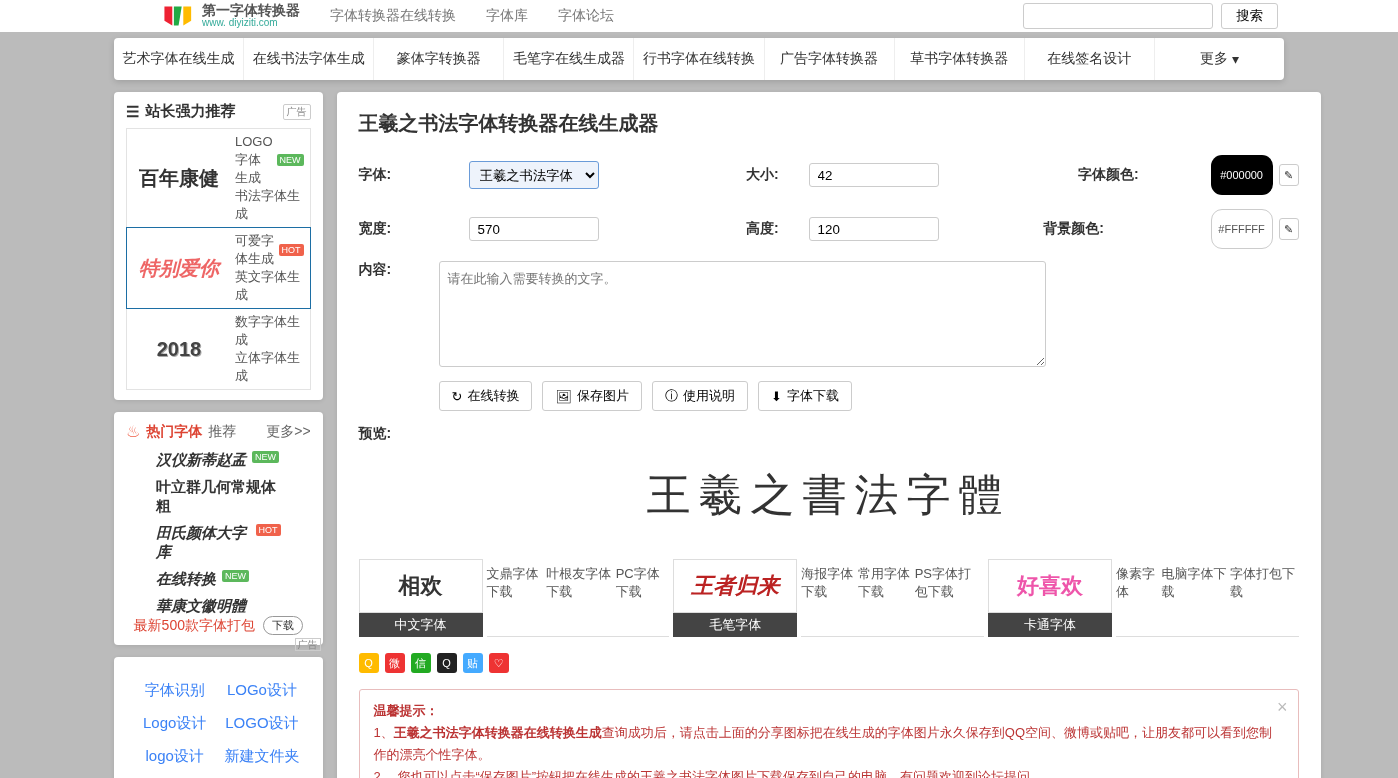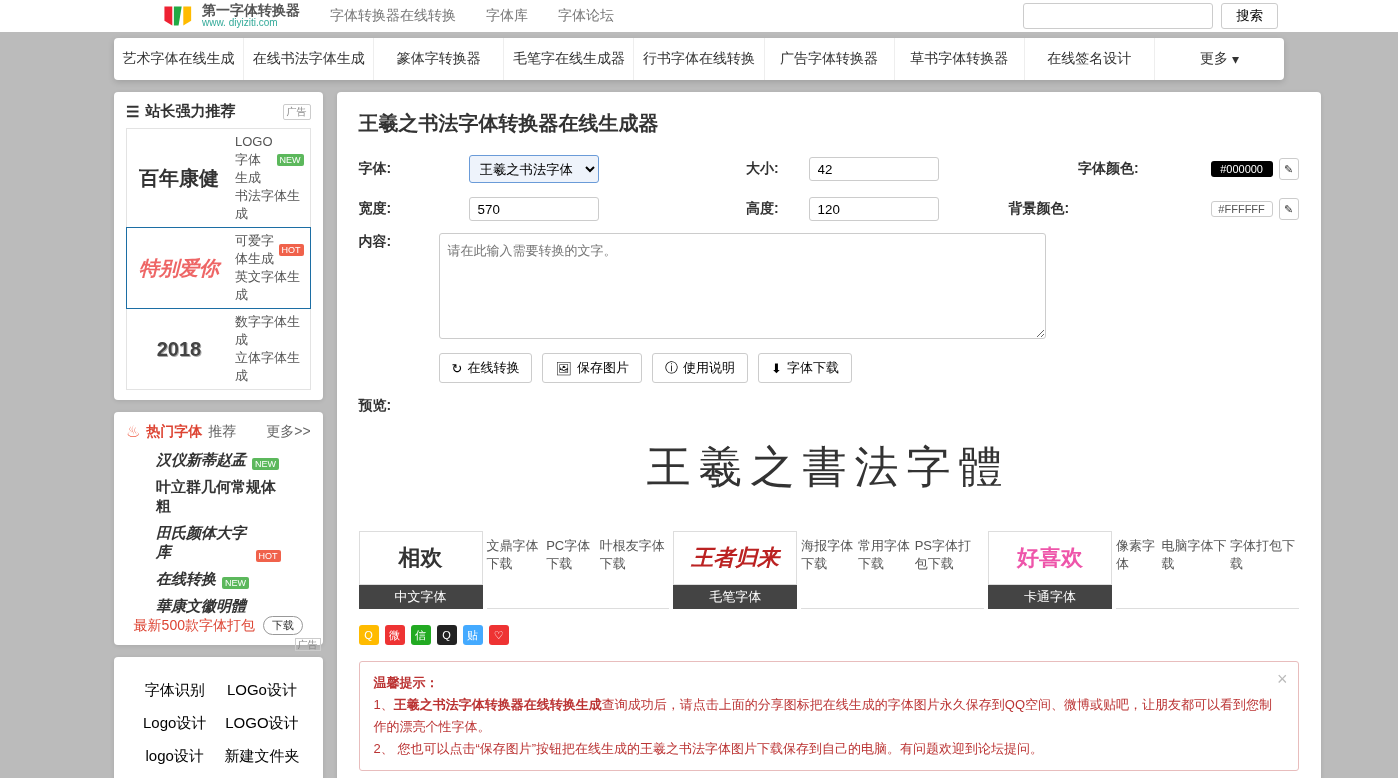--- a/index.html
+++ b/index.html
@@ -33,37 +33,37 @@
   .rec-thumb{width:92px;height:38px;display:flex;align-items:center;justify-content:center;font-size:20px;font-weight:900;overflow:hidden}
   .rec-lines{flex:1;font-size:13px;color:#555;line-height:18px}
   .rec-lines .line{display:flex;align-items:center;gap:4px}
   .badge{font-size:9px;color:#fff;border-radius:2px;padding:0 3px;line-height:12px}
   .badge.new{background:#5cb85c}
   .badge.hot{background:#f0624b}
   .hot-hd{display:flex;align-items:center;justify-content:space-between;margin-bottom:10px;color:#666}
   .hot-hd .t{display:flex;align-items:center;gap:6px}
   .flame{color:#f0624b;font-size:16px}
   .hot-list{display:flex;flex-direction:column;gap:8px;padding:0 30px;position:relative}
-  .hot-item{display:flex;align-items:flex-end;gap:6px;font-size:15px}
+  .hot-item{display:flex;align-items:flex-start;gap:6px;font-size:15px}
   .hot-item .nm{font-family:"KaiTi","STKaiti",serif;font-style:italic;font-weight:700}
   .hot-item.thick{font-weight:900}
   .hot-bot{display:flex;align-items:center;justify-content:center;gap:8px;margin-top:0}
   .red-link{color:#d43}
   .dl-btn{font-size:11px;border:1px solid #999;border-radius:10px;padding:1px 8px;cursor:pointer;background:#fff}
   .hot-corner{position:absolute;right:2px;bottom:-6px;font-size:10px;color:#888;border:1px solid #ccc;padding:0 2px;line-height:11px}
   .link-grid{display:grid;grid-template-columns:1fr 1fr;gap:14px 6px;padding:14px 8px}
-  .link-grid a{color:#000000;text-align:center;cursor:pointer;font-size:15px}
+  .link-grid a{color:#3b82f6;text-align:center;cursor:pointer;font-size:15px}
   .pill{position:relative}
   h1.title{font-size:20px;font-weight:700;margin-bottom:18px}
   .form{display:grid;grid-template-columns:80px 180px 100px 170px 130px 130px;gap:14px 30px;align-items:center;margin-bottom:12px}
   .lbl{font-weight:700}
   .inp{height:24px;border:1px solid #ccc;border-radius:3px;padding:0 8px;width:130px}
   .sel{height:28px;border:1px solid #6a9bd8;border-radius:3px;background:#eef3fb;padding:0 6px;width:130px}
   .color-box{display:flex;align-items:center;gap:6px;justify-content:flex-end}
-  .color-chip{width:62px;height:16px;border-radius:3px;font-size:11px;display:flex;align-items:center;justify-content:center}
+  .color-chip{width:62px;height:40px;border-radius:11px;font-size:11px;display:flex;align-items:center;justify-content:center}
   .chip-black{background:#000;color:#fff}
   .chip-white{background:#fff;border:1px solid #ccc;color:#555}
   .edit-ico{width:20px;height:22px;border:1px solid #ccc;border-radius:3px;display:flex;align-items:center;justify-content:center;font-size:11px;cursor:pointer}
   .ta{width:607px;height:106px;border:1px solid #ccc;border-radius:3px;padding:8px;resize:both;font-size:13px}
   .btns{display:flex;gap:10px;margin:14px 0 14px 80px}
   .btn{border:1px solid #ccc;border-radius:3px;background:#fff;height:30px;padding:0 12px;display:flex;align-items:center;gap:5px;cursor:pointer;font-size:13px}
   .preview-lbl{font-weight:700;margin-bottom:6px}
   .preview{height:92px;display:flex;align-items:center;justify-content:center;margin-bottom:18px}
   .preview-txt{font-family:"STXingkai","KaiTi",serif;font-size:44px;letter-spacing:8px;font-weight:500}
   .cards{display:flex;gap:4px;margin-bottom:16px}
@@ -222,21 +222,21 @@
       <div class="lbl" style="text-align:right">字体颜色:</div>
       <div class="color-box">
           <span class="color-chip chip-black">#000000</span>
           <span class="edit-ico">✎</span>
         </div>
 
       <div class="lbl">宽度:</div>
       <input class="inp" value="570" style="">
       <div class="lbl" style="text-align:right">高度:</div>
       <input class="inp" value="120" style="">
-      <div class="lbl" style="text-align:left">背景颜色:</div>
+      <div class="lbl" style="text-align:center">背景颜色:</div>
       <div class="color-box">
           <span class="color-chip chip-white">#FFFFFF</span>
           <span class="edit-ico">✎</span>
         </div>
     </div>
 
     <div style="display:flex;gap:30px;align-items:flex-start">
       <div class="lbl" style="width:50px">内容:</div>
       <textarea class="ta" placeholder="请在此输入需要转换的文字。" style=""></textarea>
     </div>
@@ -266,22 +266,22 @@
     </div>
 
     <div class="cards">
       <div class="card-pair">
         <div class="card-col">
             <div class="card-img">相欢</div>
             <div class="card-cap">中文字体</div>
           </div>
         <div class="card-links">
             <a>文鼎字体下载</a>
+            <a>叶根友字体下载</a>
             <a>PC字体下载</a>
-            <a>叶根友字体下载</a>
           </div>
       </div>
       <div class="card-pair">
         <div class="card-col">
             <div class="card-img" style="color:#b22;font-style:italic">王者归来</div>
             <div class="card-cap">毛笔字体</div>
           </div>
         <div class="card-links">
             <a>海报字体下载</a>
             <a>常用字体下载</a>

